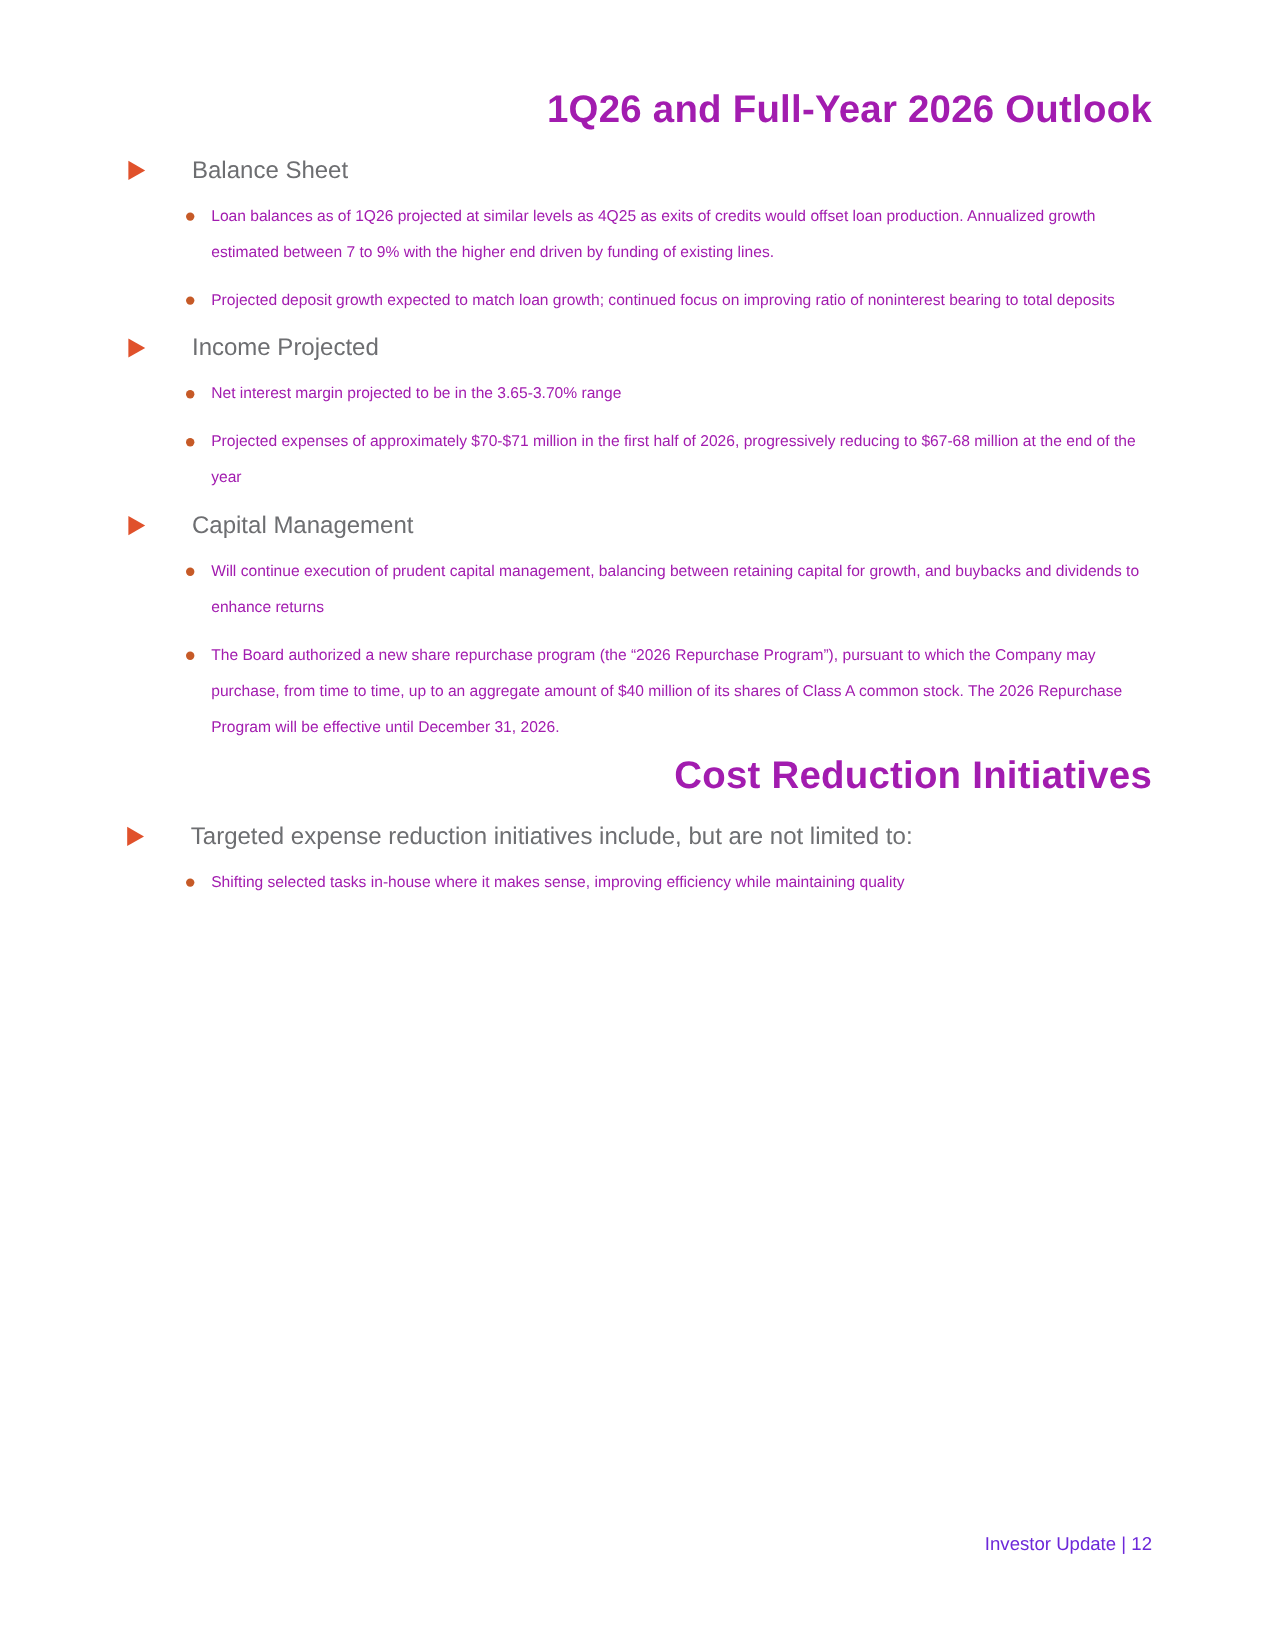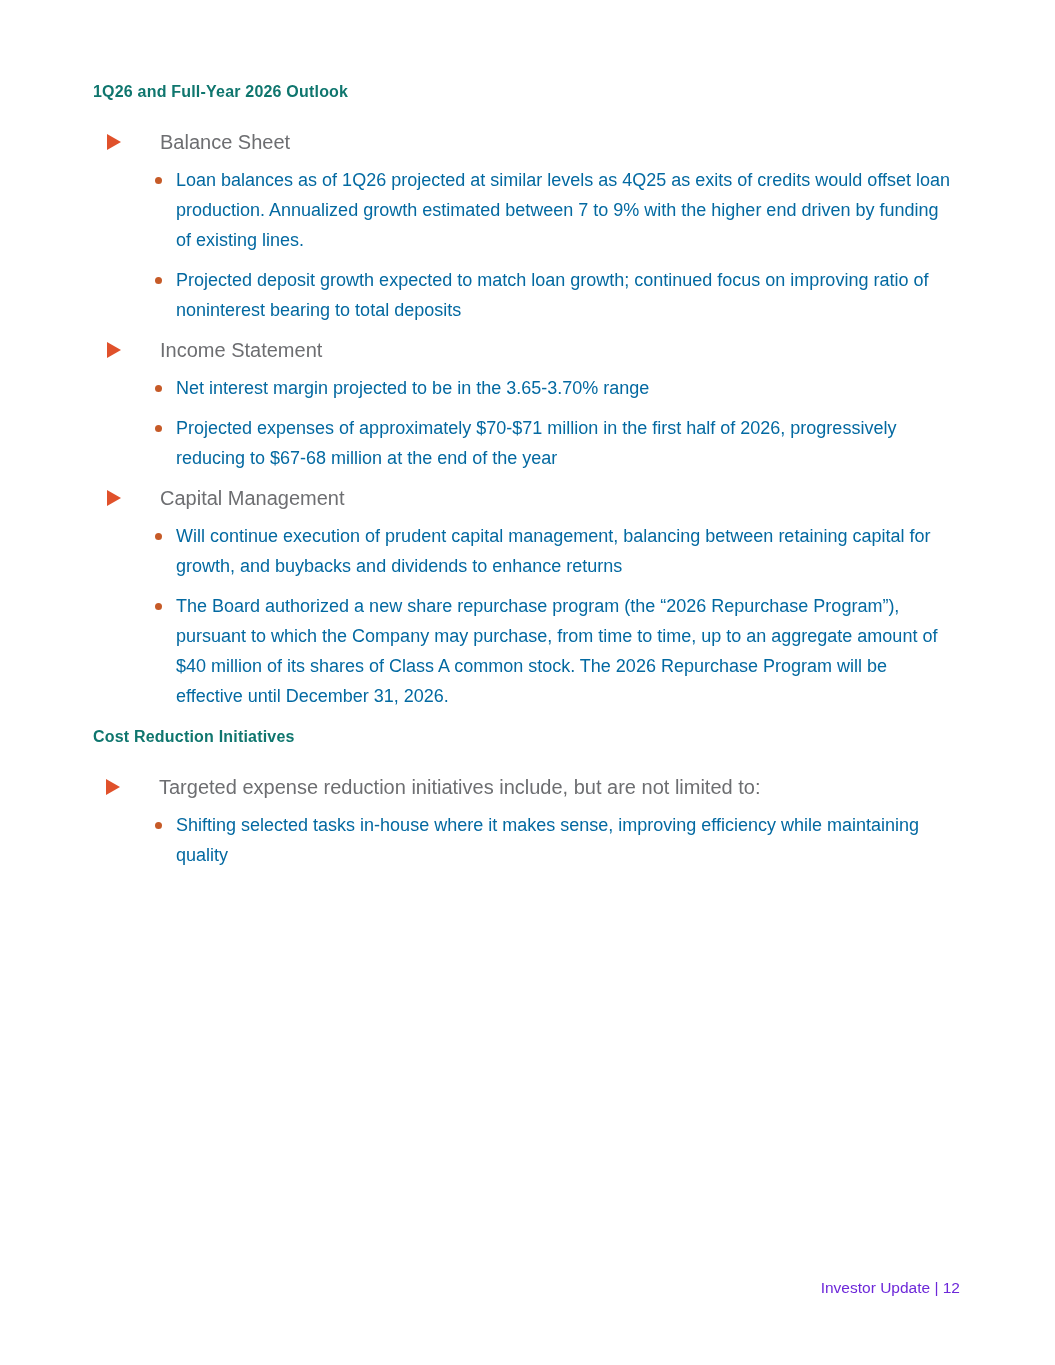--- a/index.html
+++ b/index.html
@@ -13,25 +13,26 @@
     position: relative;
     overflow: hidden;
     font-family: "Liberation Sans", "DejaVu Sans", sans-serif;
     -webkit-font-smoothing: antialiased;
   }
   .content {
     padding: 76px 95px 0 93px;
   }
   .section-title {
     margin: 0 0 20px 0;
-    font-size: 16px;
+    font-size: 32px;
     line-height: 31px;
     font-weight: 700;
-    color: #0f766e;
+    color: #a21caf;
     letter-spacing: 0.2px;
+    text-align: right;
   }
   .section-cost .section-title {
   }
   .group-row {
     display: flex;
     align-items: flex-start;
     padding-left: 14px;
     margin: 0 0 8px 0;
     gap: 27px;
   }
@@ -60,23 +61,23 @@
   .dot-icon {
     width: 7px;
     height: 7px;
     border-radius: 50%;
     background: #C65A27;
     margin: 12px 14px 0 62px;
     flex: 0 0 auto;
   }
   .bullet-text {
     margin: 0;
-    font-size: 18px;
+    font-size: 13px;
     line-height: 30px;
-    color: #0369a1;
+    color: #a21caf;
     max-width: 778px;
   }
   .footer {
     position: absolute;
     top: 1278px;
     right: 95px;
     font-size: 15.5px;
     line-height: 20px;
     color: #6d28d9;
   }
@@ -100,21 +101,21 @@
       </div>
       <div class="bullet">
         <span class="dot-icon"></span>
         <p class="bullet-text">Projected deposit growth expected to match loan growth; continued focus on improving ratio of noninterest bearing to total deposits</p>
       </div>
     </div>
 
     <div class="group">
       <div class="group-row">
         <span class="arrow-icon"></span>
-        <span class="group-label">Income Statement</span>
+        <span class="group-label">Income Projected</span>
       </div>
       <div class="bullet">
         <span class="dot-icon"></span>
         <p class="bullet-text">Net interest margin projected to be in the 3.65-3.70% range</p>
       </div>
       <div class="bullet">
         <span class="dot-icon"></span>
         <p class="bullet-text">Projected expenses of approximately $70-$71 million in the first half of 2026, progressively reducing to $67-68 million at the end of the year</p>
       </div>
     </div>

